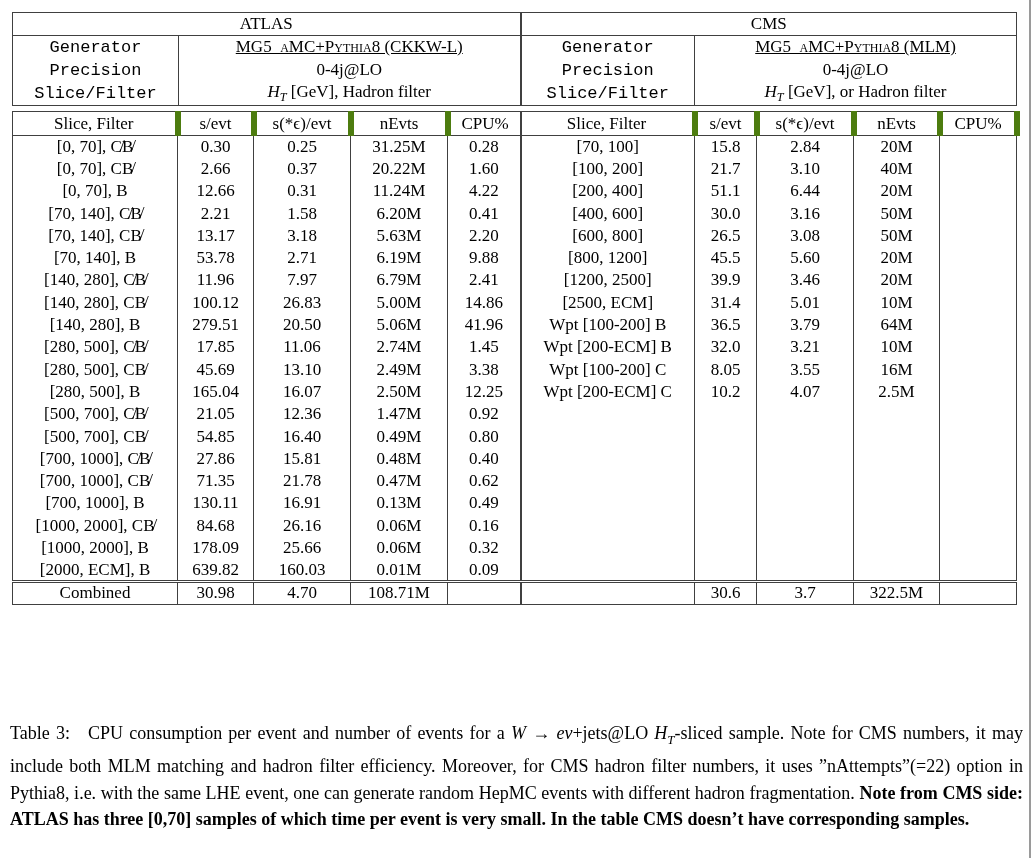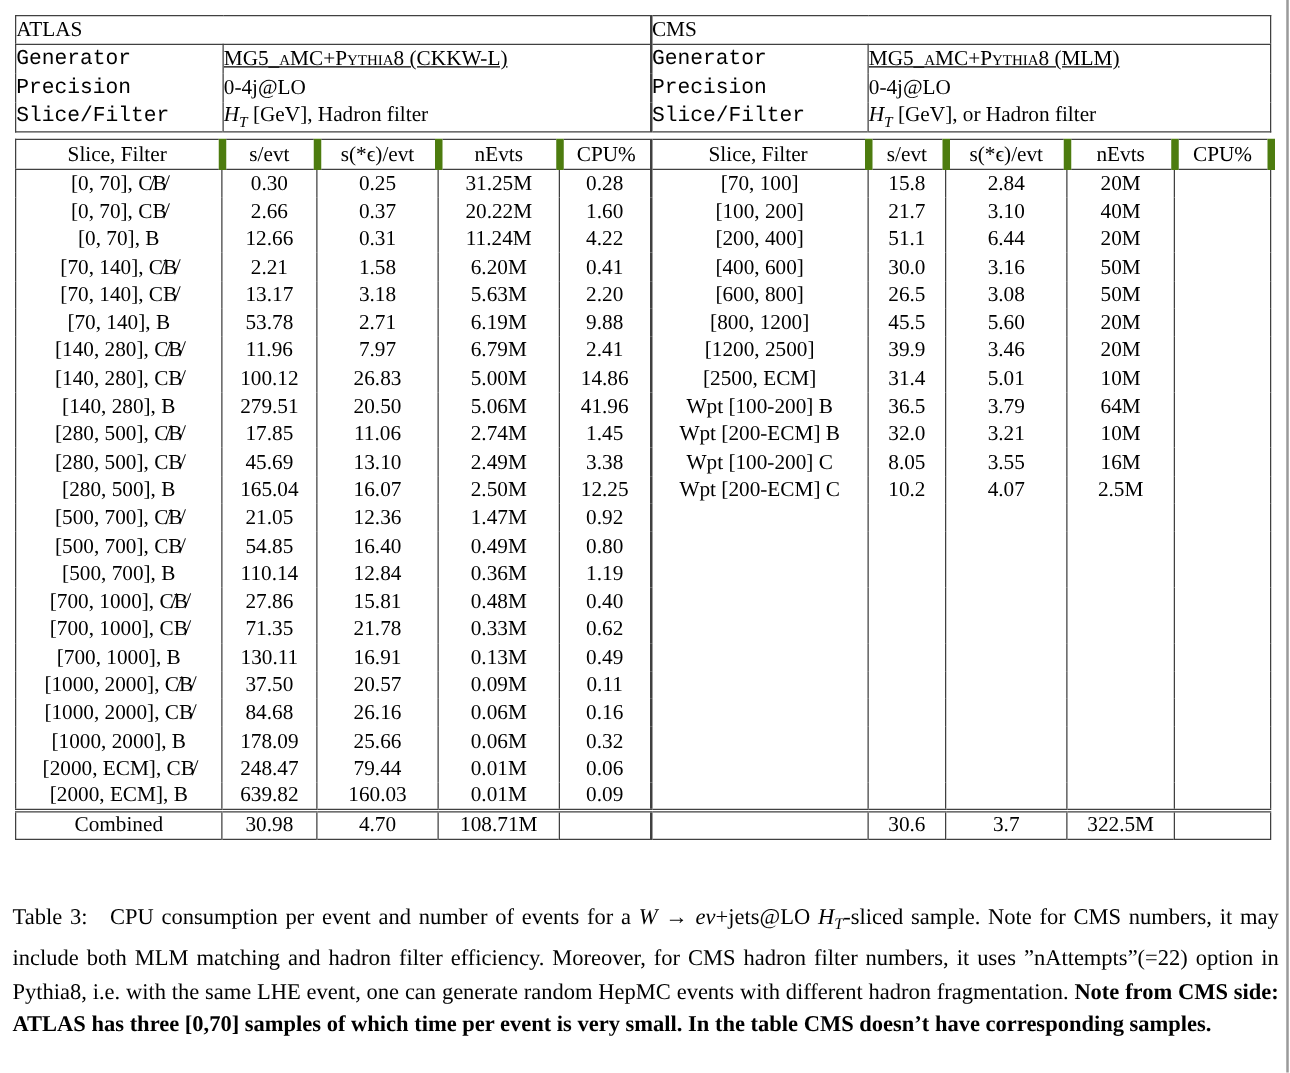--- a/index.html
+++ b/index.html
@@ -15,21 +15,21 @@
     background:#9a9a9a;
   }
   table { border-collapse:collapse; table-layout:fixed; background:#fff; }
 
   
   .meta-table {
     position:absolute; left:12px; top:12px; width:1004px;
     border:1.5px solid #404040;
   }
   .meta-table td {
-    text-align:left; vertical-align:middle;
+    text-align:center; vertical-align:middle;
     font-size:17px; padding:0; overflow:hidden; white-space:nowrap;
   }
   .meta-table .title-cell { height:23px; border-bottom:1.5px solid #404040; }
   .meta-table .meta-row td { height:23px; }
   .mid-border { border-right:2px solid #404040 !important; }
   .label-cell { border-right:1px solid #404040;font-family:Liberation Mono, monospace; }
   .sc { font-variant:small-caps;text-decoration:underline; }
 
   
   .body-table {
@@ -298,51 +298,39 @@
     <td>16.40</td>
     <td>0.49M</td>
     <td class="mid-border">0.80</td>
     <td></td>
     <td></td>
     <td></td>
     <td></td>
     <td></td>
   </tr>
 
-  <tr>
-    <td>[500, 700], B</td>
-    <td>110.14</td>
-    <td>12.84</td>
-    <td>0.36M</td>
-    <td class="mid-border">1.19</td>
-    <td></td>
-    <td></td>
-    <td></td>
-    <td></td>
-    <td></td>
-  </tr>
 
   <tr>
     <td>[700, 1000], C̸B̸</td>
     <td>27.86</td>
     <td>15.81</td>
     <td>0.48M</td>
     <td class="mid-border">0.40</td>
     <td></td>
     <td></td>
     <td></td>
     <td></td>
     <td></td>
   </tr>
 
   <tr>
     <td>[700, 1000], CB̸</td>
     <td>71.35</td>
     <td>21.78</td>
-    <td>0.33M</td>
+    <td>0.47M</td>
     <td class="mid-border">0.62</td>
     <td></td>
     <td></td>
     <td></td>
     <td></td>
     <td></td>
   </tr>
 
   <tr>
     <td>[700, 1000], B</td>
@@ -350,32 +338,20 @@
     <td>16.91</td>
     <td>0.13M</td>
     <td class="mid-border">0.49</td>
     <td></td>
     <td></td>
     <td></td>
     <td></td>
     <td></td>
   </tr>
 
-  <tr>
-    <td>[1000, 2000], C̸B̸</td>
-    <td>37.50</td>
-    <td>20.57</td>
-    <td>0.09M</td>
-    <td class="mid-border">0.11</td>
-    <td></td>
-    <td></td>
-    <td></td>
-    <td></td>
-    <td></td>
-  </tr>
 
   <tr>
     <td>[1000, 2000], CB̸</td>
     <td>84.68</td>
     <td>26.16</td>
     <td>0.06M</td>
     <td class="mid-border">0.16</td>
     <td></td>
     <td></td>
     <td></td>
@@ -390,32 +366,20 @@
     <td>0.06M</td>
     <td class="mid-border">0.32</td>
     <td></td>
     <td></td>
     <td></td>
     <td></td>
     <td></td>
   </tr>
 
 
-  <tr>
-    <td>[2000, ECM], CB̸</td>
-    <td>248.47</td>
-    <td>79.44</td>
-    <td>0.01M</td>
-    <td class="mid-border">0.06</td>
-    <td></td>
-    <td></td>
-    <td></td>
-    <td></td>
-    <td></td>
-  </tr>
 
   <tr>
     <td>[2000, ECM], B</td>
     <td>639.82</td>
     <td>160.03</td>
     <td>0.01M</td>
     <td class="mid-border">0.09</td>
     <td></td>
     <td></td>
     <td></td>

